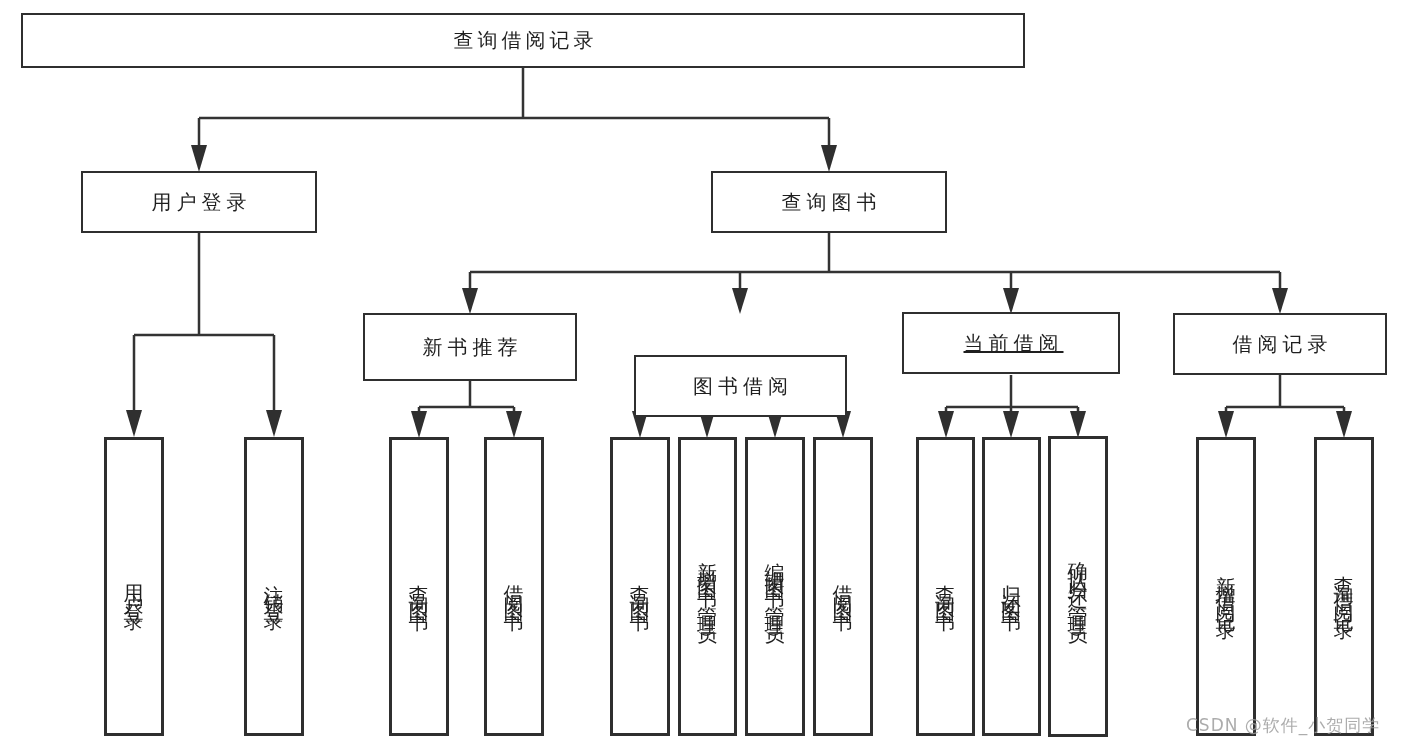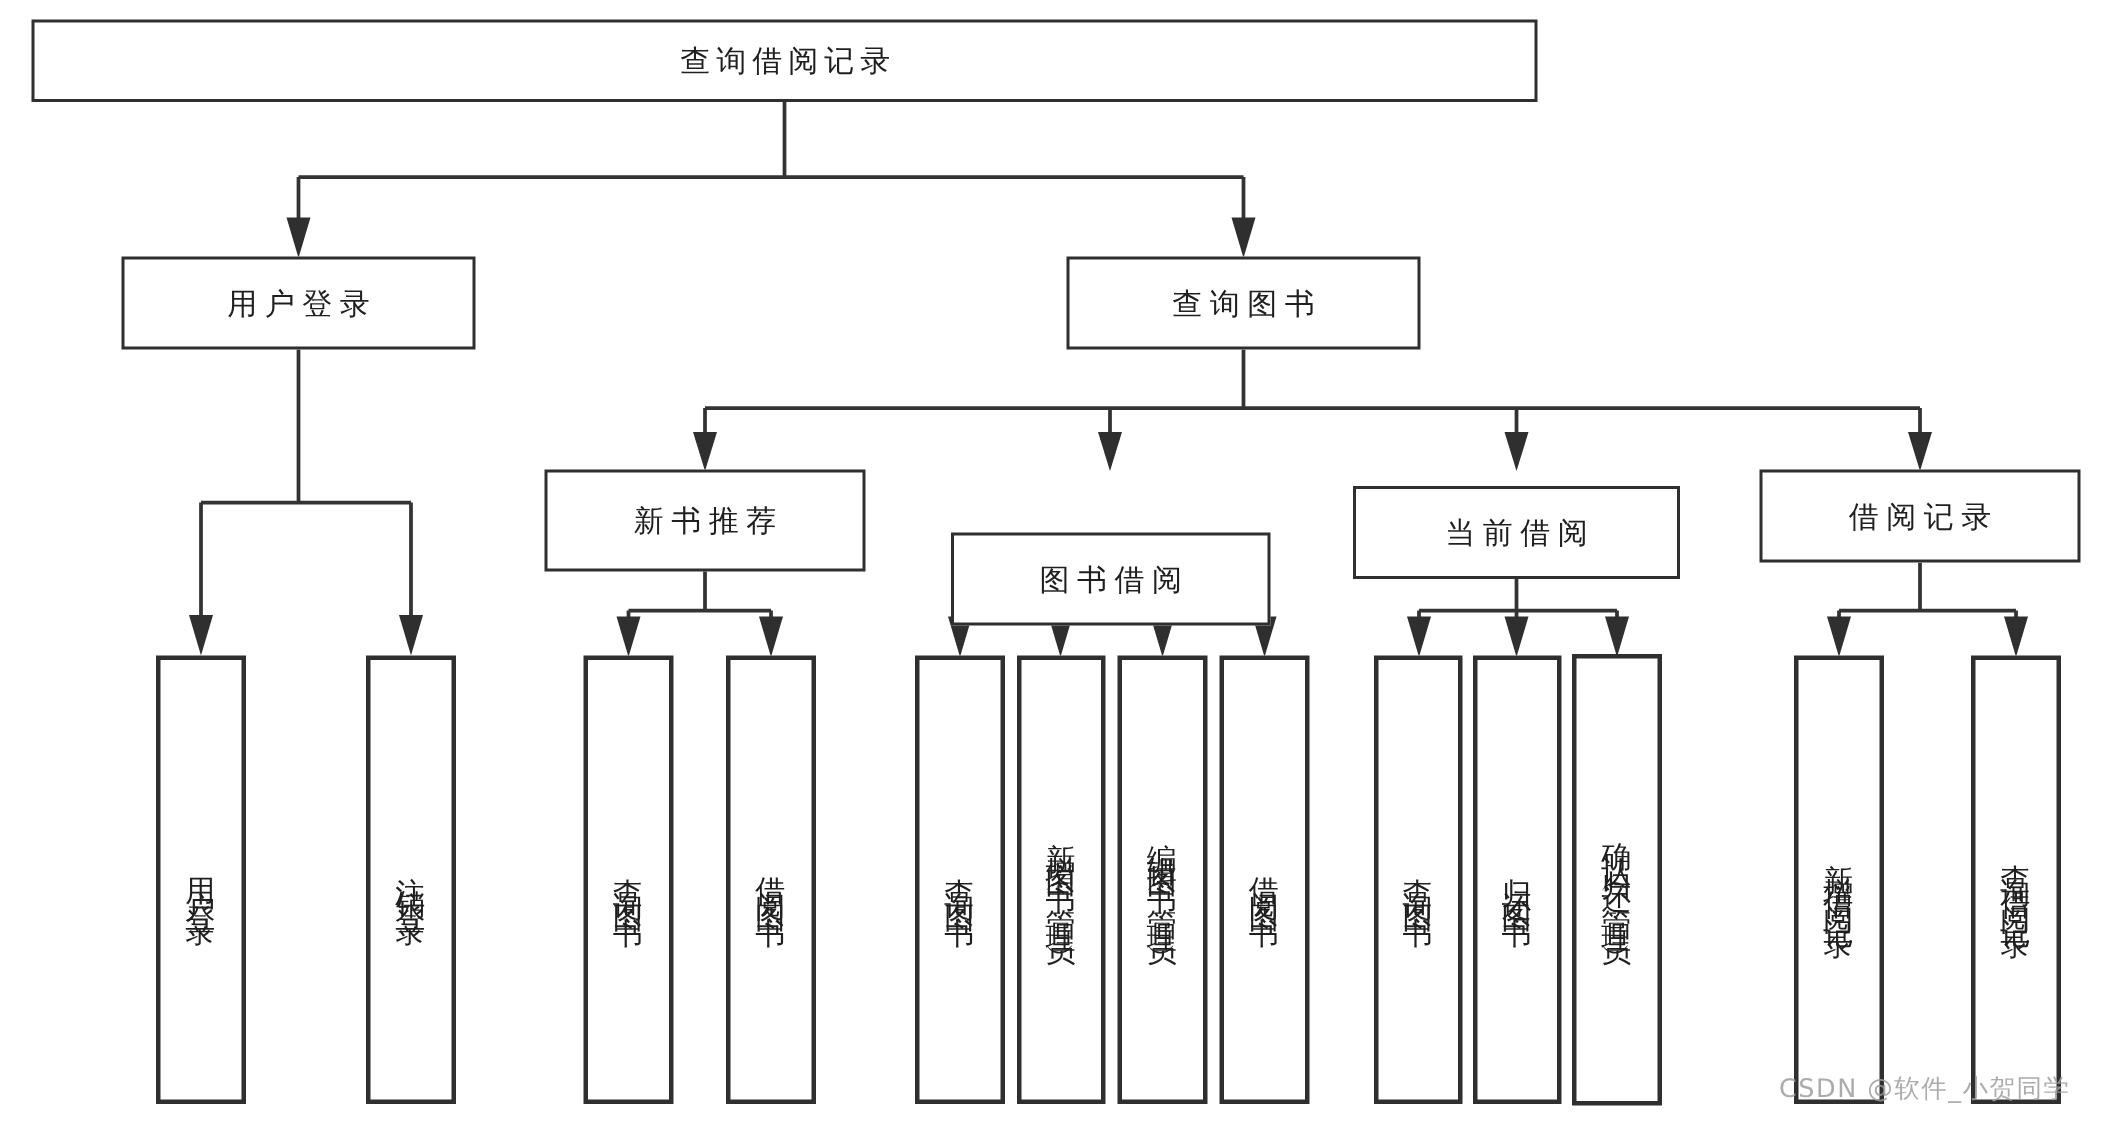--- a/index.html
+++ b/index.html
@@ -119,21 +119,21 @@
   <div class="node h" style="left:711px; top:171px; width:236px; height:62px;">
     <span class="lbl">查询图书</span>
   </div>
 
   <div class="node h" style="left:363px; top:313px; width:214px; height:68px;">
     <span class="lbl">新书推荐</span>
   </div>
   <div class="node h" style="left:634px; top:313px; width:213px; height:62px;margin-top:42px;">
     <span class="lbl">图书借阅</span>
   </div>
-  <div class="node h" style="left:902px; top:324px; width:218px; height:62px;">
+  <div class="node h" style="left:902px; top:312px; width:218px; height:62px;text-decoration:underline;">
     <span class="lbl">当前借阅</span>
   </div>
   <div class="node h" style="left:1173px; top:313px; width:214px; height:62px;">
     <span class="lbl">借阅记录</span>
   </div>
 
   <div class="node v" style="left:104px; top:437px; width:60px; height:299px;">
     <span class="lbl">用户登录</span>
   </div>
   <div class="node v" style="left:244px; top:437px; width:60px; height:299px;">

